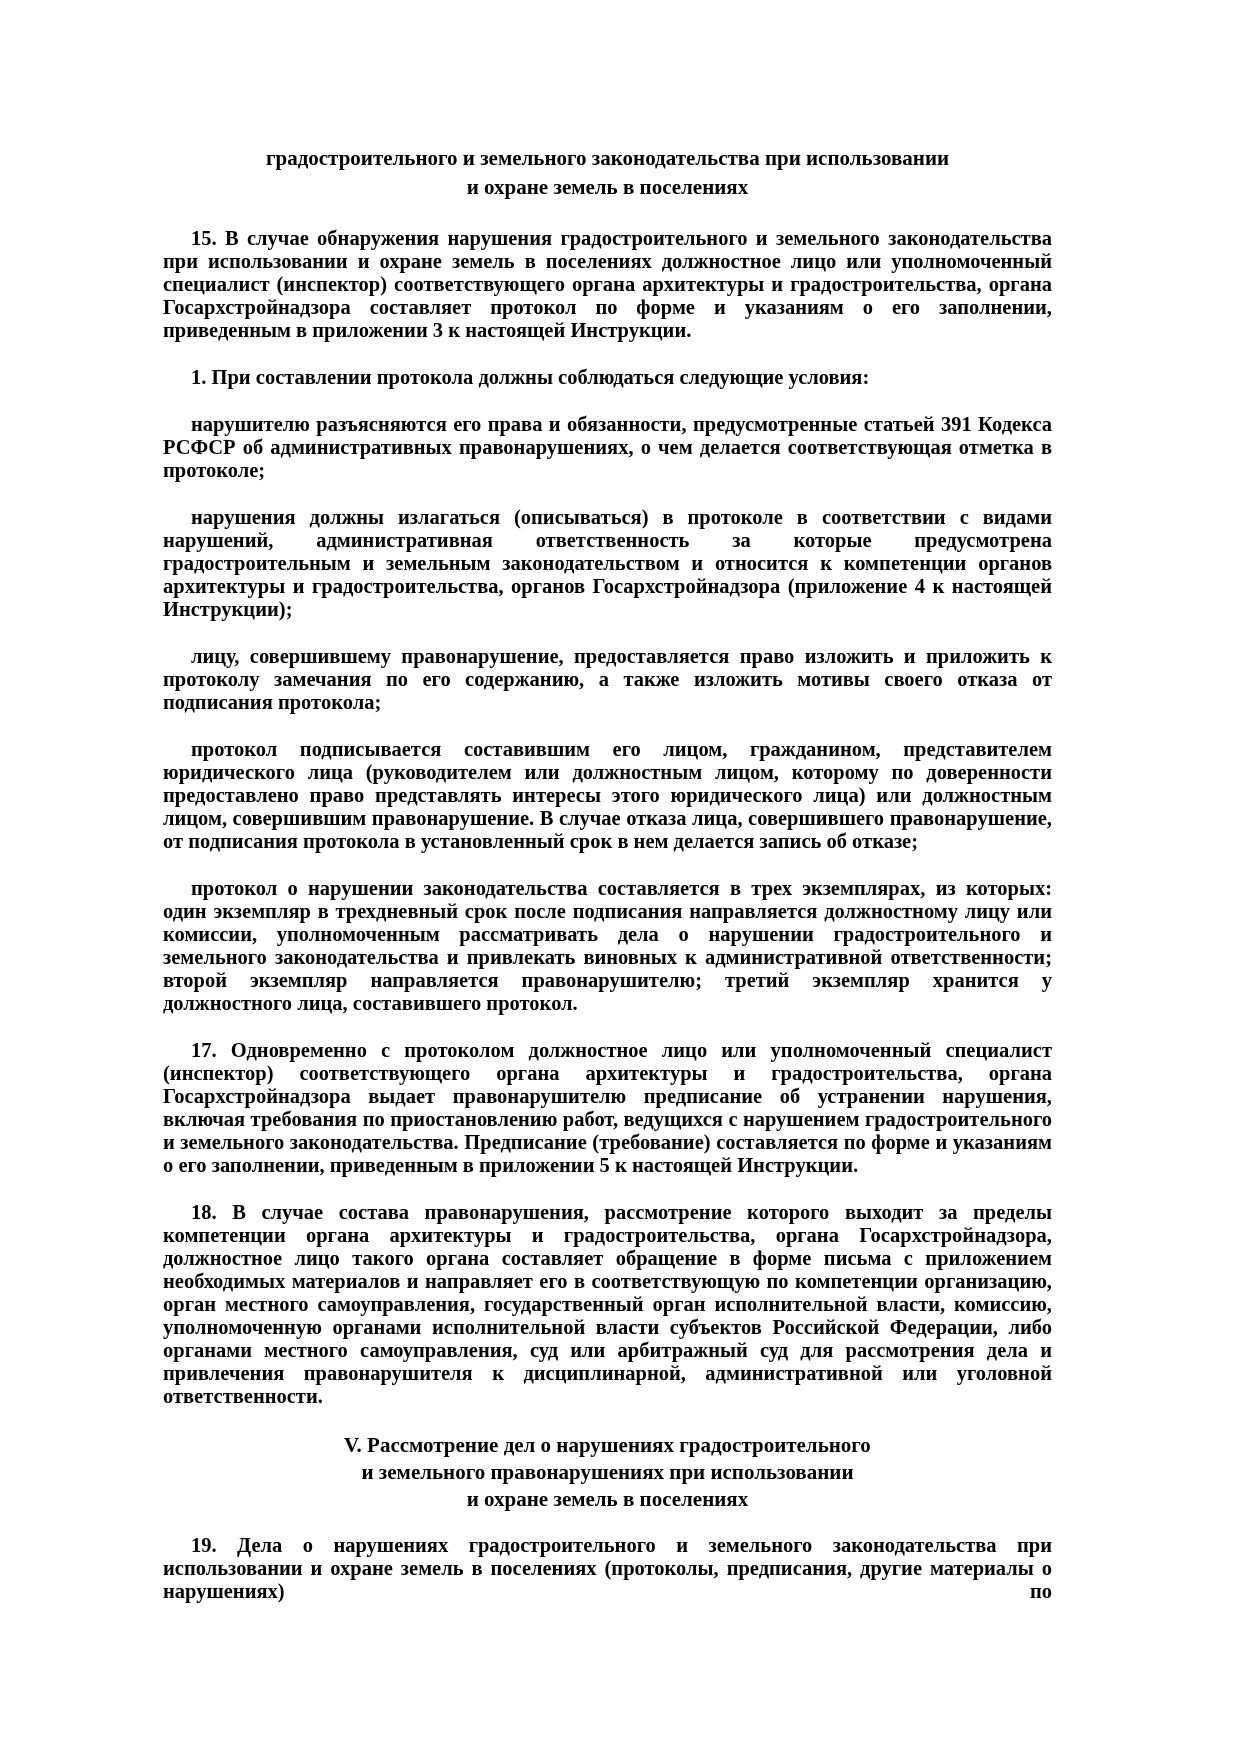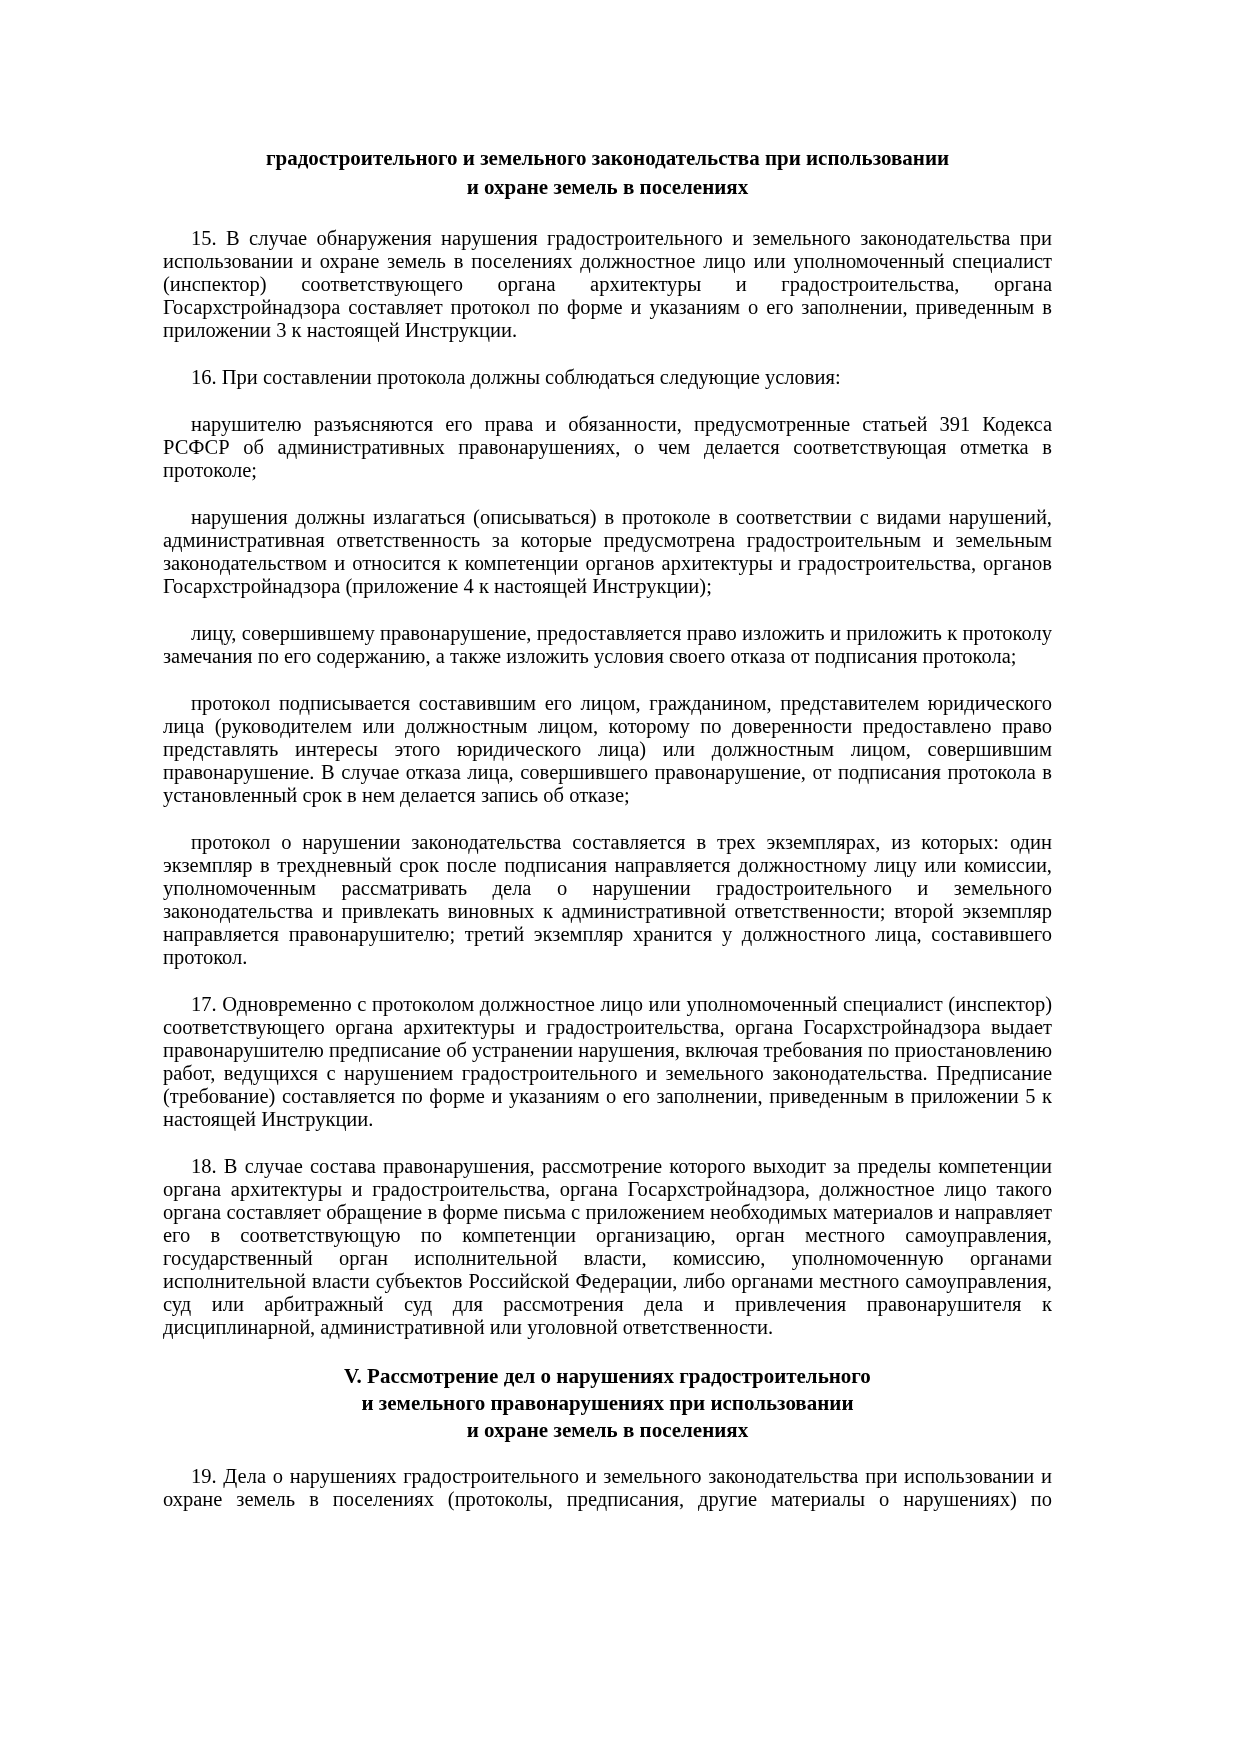--- a/index.html
+++ b/index.html
@@ -28,20 +28,21 @@
     font-weight: bold;
     text-align: center;
     font-size: 21px;
     line-height: 29px;
     margin: 0 0 25px 0;
   }
   .content p {
     margin: 0 0 24px 0;
     text-indent: 28px;
     text-align: justify;
+    font-weight: bold;
   }
   .section-heading {
     font-weight: bold;
     text-align: center;
     font-size: 21px;
     line-height: 27px;
     margin: 22px 0 21px 0;
   }
   .content p.p-continues {
     text-align-last: justify;
@@ -53,24 +54,24 @@
 
 <div class="page">
   <div class="content">
 
     <div class="doc-title">
       <div>градостроительного и земельного законодательства при использовании</div>
       <div>и охране земель в поселениях</div>
     </div>
 
     <p>15. В случае обнаружения нарушения градостроительного и земельного законодательства при использовании и охране земель в поселениях должностное лицо или уполномоченный специалист (инспектор) соответствующего органа архитектуры и градостроительства, органа Госархстройнадзора составляет протокол по форме и указаниям о его заполнении, приведенным в приложении 3 к настоящей Инструкции.</p>
-    <p>16. При составлении протокола должны соблюдаться следующие условия:</p>
+    <p>1. При составлении протокола должны соблюдаться следующие условия:</p>
     <p>нарушителю разъясняются его права и обязанности, предусмотренные статьей 391 Кодекса РСФСР об административных правонарушениях, о чем делается соответствующая отметка в протоколе;</p>
     <p>нарушения должны излагаться (описываться) в протоколе в соответствии с видами нарушений, административная ответственность за которые предусмотрена градостроительным и земельным законодательством и относится к компетенции органов архитектуры и градостроительства, органов Госархстройнадзора (приложение 4 к настоящей Инструкции);</p>
-    <p>лицу, совершившему правонарушение, предоставляется право изложить и приложить к протоколу замечания по его содержанию, а также изложить условия своего отказа от подписания протокола;</p>
+    <p>лицу, совершившему правонарушение, предоставляется право изложить и приложить к протоколу замечания по его содержанию, а также изложить мотивы своего отказа от подписания протокола;</p>
     <p>протокол подписывается составившим его лицом, гражданином, представителем юридического лица (руководителем или должностным лицом, которому по доверенности предоставлено право представлять интересы этого юридического лица) или должностным лицом, совершившим правонарушение. В случае отказа лица, совершившего правонарушение, от подписания протокола в установленный срок в нем делается запись об отказе;</p>
     <p>протокол о нарушении законодательства составляется в трех экземплярах, из которых: один экземпляр в трехдневный срок после подписания направляется должностному лицу или комиссии, уполномоченным рассматривать дела о нарушении градостроительного и земельного законодательства и привлекать виновных к административной ответственности; второй экземпляр направляется правонарушителю; третий экземпляр хранится у должностного лица, составившего протокол.</p>
     <p>17. Одновременно с протоколом должностное лицо или уполномоченный специалист (инспектор) соответствующего органа архитектуры и градостроительства, органа Госархстройнадзора выдает правонарушителю предписание об устранении нарушения, включая требования по приостановлению работ, ведущихся с нарушением градостроительного и земельного законодательства. Предписание (требование) составляется по форме и указаниям о его заполнении, приведенным в приложении 5 к настоящей Инструкции.</p>
     <p>18. В случае состава правонарушения, рассмотрение которого выходит за пределы компетенции органа архитектуры и градостроительства, органа Госархстройнадзора, должностное лицо такого органа составляет обращение в форме письма с приложением необходимых материалов и направляет его в соответствующую по компетенции организацию, орган местного самоуправления, государственный орган исполнительной власти, комиссию, уполномоченную органами исполнительной власти субъектов Российской Федерации, либо органами местного самоуправления, суд или арбитражный суд для рассмотрения дела и привлечения правонарушителя к дисциплинарной, административной или уголовной ответственности.</p>
 
     <div class="section-heading">
       <div>V. Рассмотрение дел о нарушениях градостроительного</div>
       <div>и земельного правонарушениях при использовании</div>
       <div>и охране земель в поселениях</div>
     </div>

